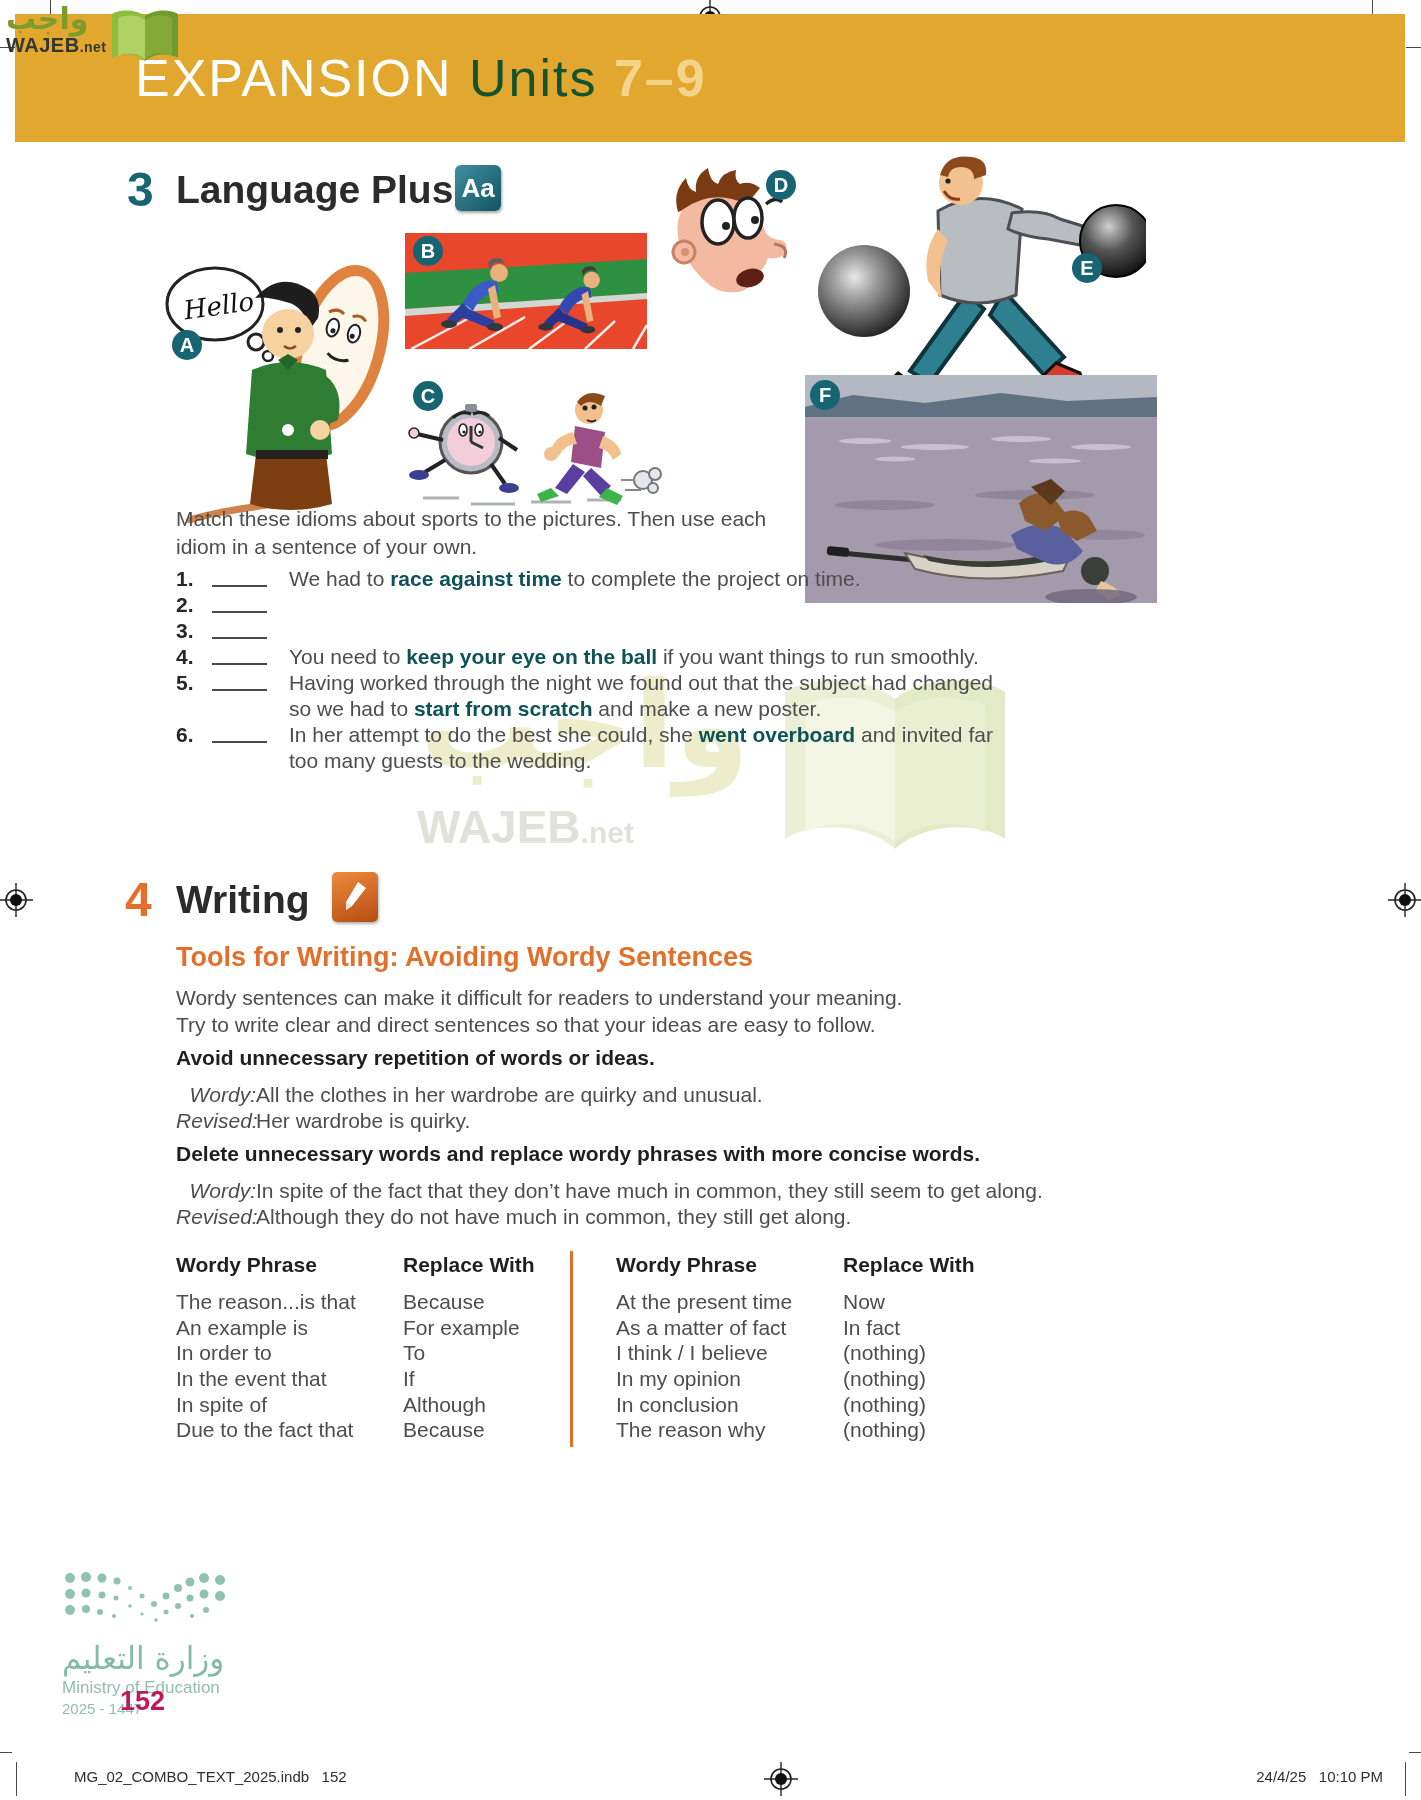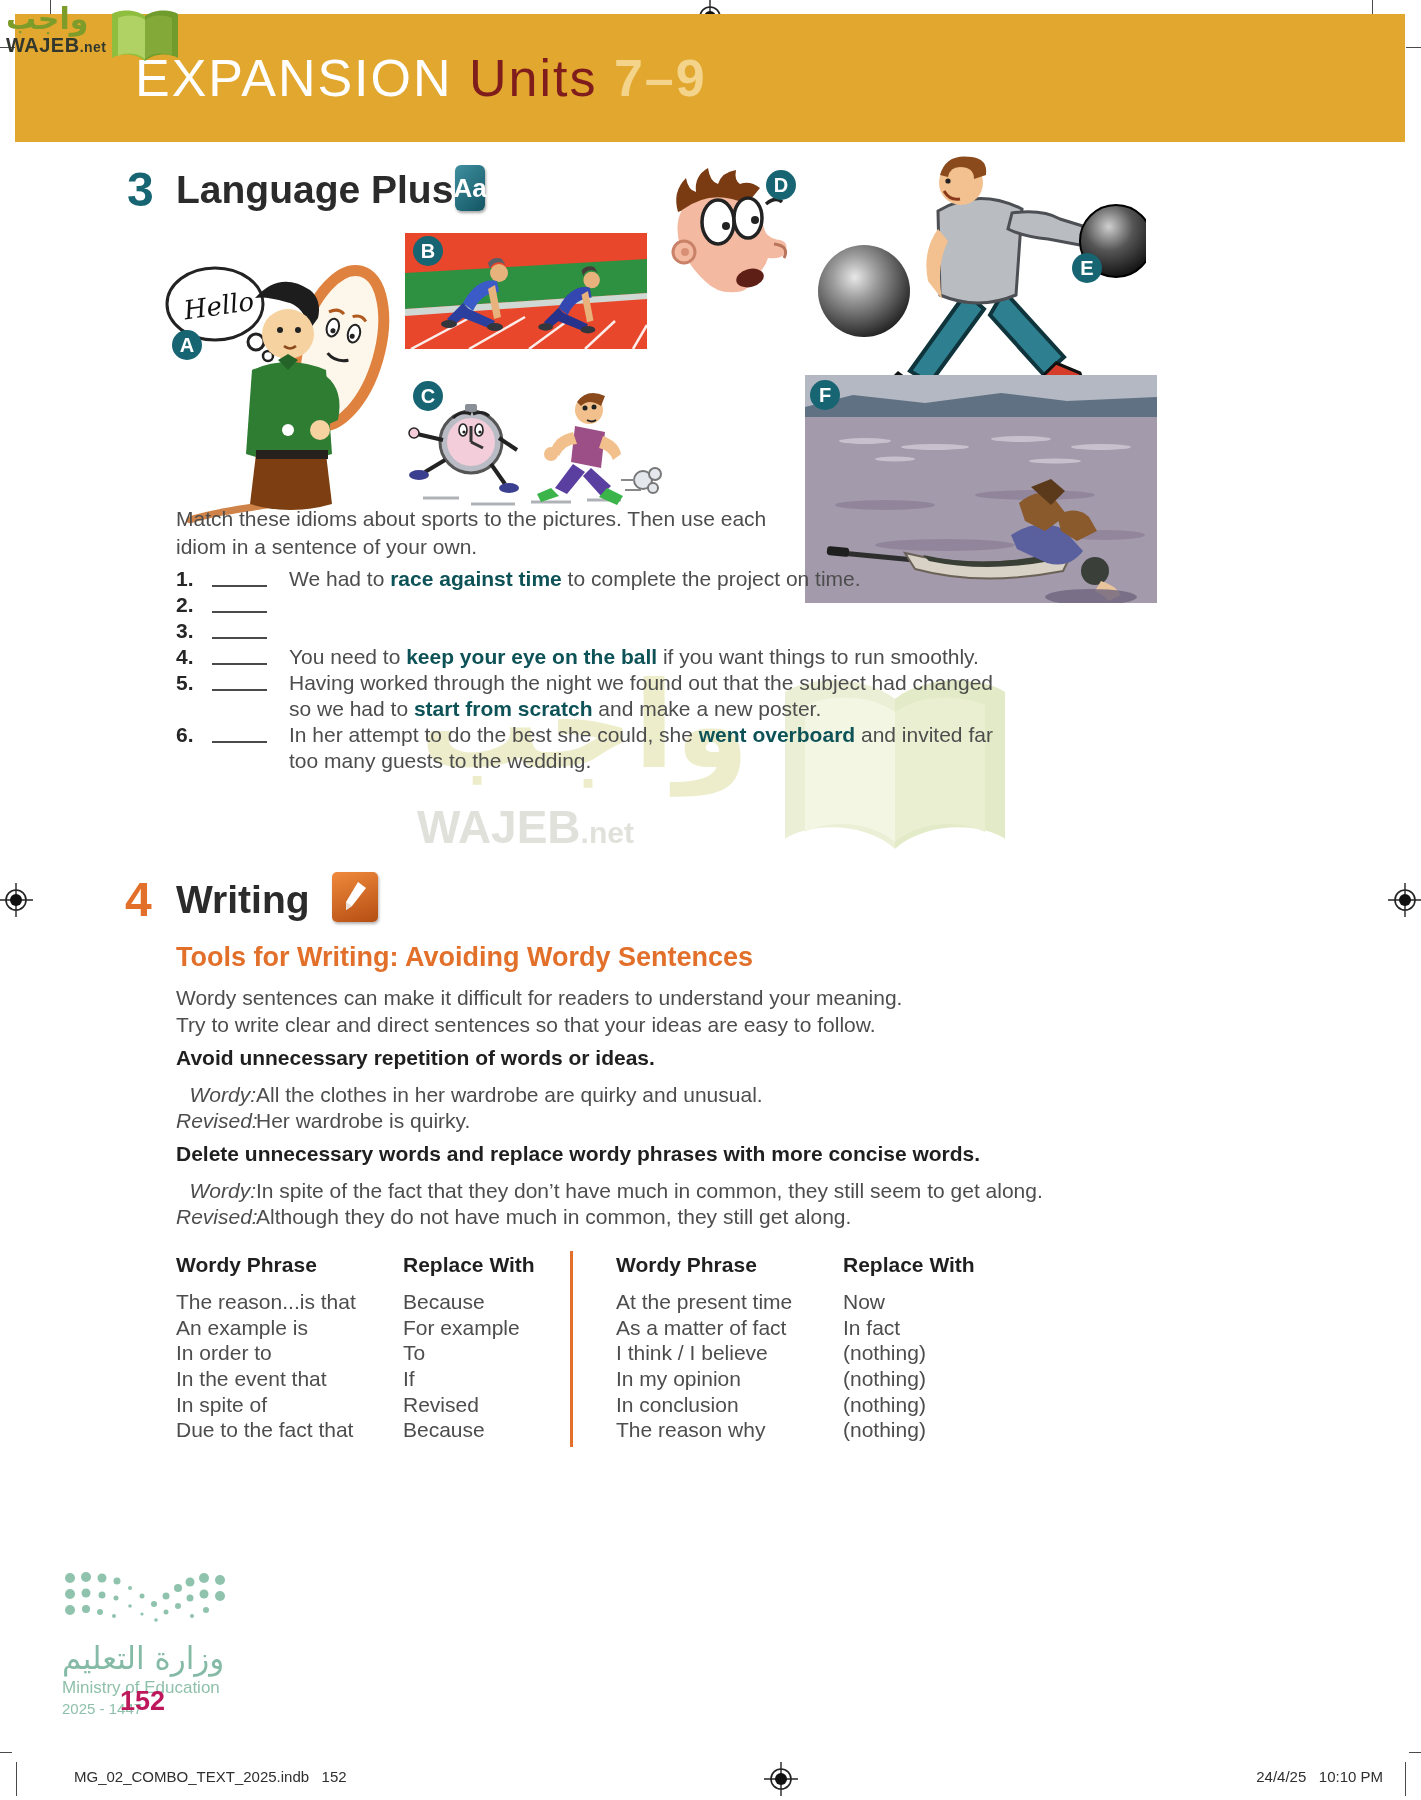--- a/index.html
+++ b/index.html
@@ -14,29 +14,29 @@
   #corner-logo{position:absolute;left:6px;top:4px;width:190px;height:70px;z-index:6;}
   #corner-logo .ar{font-family:"DejaVu Sans",sans-serif;font-weight:bold;font-size:30px;color:#7d9c2a;line-height:30px;}
   #corner-logo .en{font-weight:bold;font-size:20px;color:#33382e;letter-spacing:.5px;}
   #corner-logo .en small{font-size:14px;}
   #corner-book{position:absolute;left:100px;top:4px;}
 
   
   #banner{position:absolute;left:15px;top:14px;width:1390px;height:128px;background:#e2a72e;}
   #banner .t{position:absolute;left:120px;top:34px;font-size:52px;letter-spacing:2px;white-space:pre;}
   #banner .t .main{color:#ffffff;font-weight:400;}
-  #banner .t .sub{color:#7f1d1d;font-weight:400;}
+  #banner .t .sub{color:#14532d;font-weight:400;}
   #banner .t .range{color:#f3d48a;font-weight:bold;}
 
   
   .secnum{position:absolute;font-size:48px;font-weight:bold;line-height:48px;}
   .sectitle{position:absolute;font-size:39px;font-weight:bold;color:#2b2b2b;line-height:44px;}
   #sec3-num{left:127px;top:166px;color:#176472;}
   #sec3-title{left:176px;top:168px;}
-  #aa-icon{position:absolute;left:455px;top:165px;width:30px;height:46px;border-radius:6px;
+  #aa-icon{position:absolute;left:455px;top:165px;width:46px;height:46px;border-radius:6px;
            background:linear-gradient(135deg,#3f8fa0,#135563);color:#fff;font-weight:bold;font-size:26px;
            display:flex;align-items:center;justify-content:center;box-shadow:1px 2px 3px rgba(0,0,0,.35);}
   #sec4-num{left:125px;top:876px;color:#e2702a;}
   #sec4-title{left:176px;top:878px;}
   #writing-icon{position:absolute;left:332px;top:872px;width:46px;height:50px;border-radius:5px;
            background:linear-gradient(160deg,#f08a3c,#b44d12);display:flex;align-items:center;justify-content:center;
            box-shadow:1px 2px 3px rgba(0,0,0,.3);}
 
   
   .pic{position:absolute;}
@@ -431,21 +431,21 @@
       <div class="tbl-h">Replace With</div>
       <div class="tbl-c">The reason...is that</div>
       <div class="tbl-c">Because</div>
       <div class="tbl-c">An example is</div>
       <div class="tbl-c">For example</div>
       <div class="tbl-c">In order to</div>
       <div class="tbl-c">To</div>
       <div class="tbl-c">In the event that</div>
       <div class="tbl-c">If</div>
       <div class="tbl-c">In spite of</div>
-      <div class="tbl-c">Revised</div>
+      <div class="tbl-c">Although</div>
       <div class="tbl-c">Due to the fact that</div>
       <div class="tbl-c">Because</div>
     </div>
   <div id="tbl-divider"></div>
   <div class="tblgroup" id="tbl-right">
       <div class="tbl-h">Wordy Phrase</div>
       <div class="tbl-h">Replace With</div>
       <div class="tbl-c">At the present time</div>
       <div class="tbl-c">Now</div>
       <div class="tbl-c">As a matter of fact</div>

